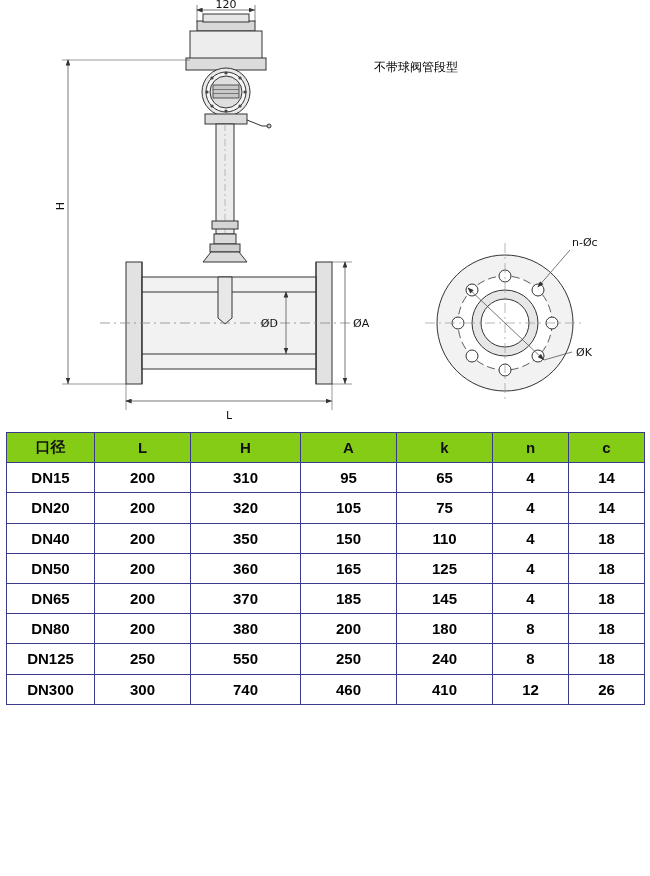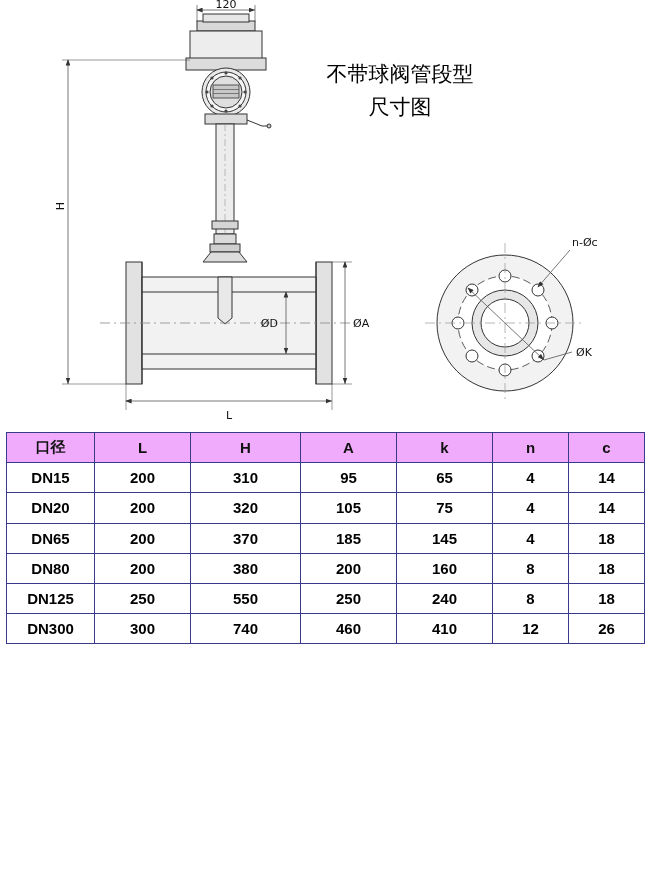--- a/index.html
+++ b/index.html
@@ -24,25 +24,25 @@
   .drawing {
     position: relative;
     width: 650px;
     height: 430px;
   }
   .drawing svg {
     display: block;
   }
   .title-block {
     position: absolute;
-    left: 300px;
+    left: 316px;
     top: 58px;
     width: 200px;
     text-align: center;
-    font-size: 21px;
+    font-size: 12px;
     line-height: 1.55;
     color: #000;
     font-family: "DejaVu Sans", sans-serif;
   }
   .title-block div { white-space: nowrap; }
 
   
   .table-wrap {
     position: absolute;
     left: 6px;
@@ -57,21 +57,21 @@
   table.dims th, table.dims td {
     border: 1px solid #3a3a8c;
     text-align: center;
     font-size: 15px;
     font-weight: bold;
     height: 29.2px;
     padding: 0;
     font-family: "Liberation Sans", sans-serif;
   }
   table.dims th {
-    background: #f0abfc;
+    background: #84cc16;
     color: #111;
     font-size: 15px;
   }
   table.dims td {
     background: #ffffff;
     color: #000;
   }
   table.dims col.c0 { width: 88px; }
   table.dims col.c1 { width: 96px; }
   table.dims col.c2 { width: 110px; }
@@ -200,21 +200,20 @@
         <text x="229" y="419" text-anchor="middle">L</text>
         <text x="278" y="327" text-anchor="end">ØD</text>
         <text x="353" y="327" text-anchor="start">ØA</text>
         <text x="572" y="246" text-anchor="start">n-Øc</text>
         <text x="576" y="356" text-anchor="start">ØK</text>
       </g>
     </svg>
 
     <div class="title-block">
       <div>不带球阀管段型</div>
-      <div>尺寸图</div>
     </div>
   </div>
 
   <div class="table-wrap">
     <table class="dims">
       <colgroup>
         <col class="c0">
           <col class="c1">
           <col class="c2">
           <col class="c3">
@@ -246,34 +245,52 @@
         <tr>
           <td>DN20</td>
           <td>200</td>
           <td>320</td>
           <td>105</td>
           <td>75</td>
           <td>4</td>
           <td>14</td>
         </tr>
         <tr>
+          <td>DN40</td>
+          <td>200</td>
+          <td>350</td>
+          <td>150</td>
+          <td>110</td>
+          <td>4</td>
+          <td>18</td>
+        </tr>
+        <tr>
+          <td>DN50</td>
+          <td>200</td>
+          <td>360</td>
+          <td>165</td>
+          <td>125</td>
+          <td>4</td>
+          <td>18</td>
+        </tr>
+        <tr>
           <td>DN65</td>
           <td>200</td>
           <td>370</td>
           <td>185</td>
           <td>145</td>
           <td>4</td>
           <td>18</td>
         </tr>
         <tr>
           <td>DN80</td>
           <td>200</td>
           <td>380</td>
           <td>200</td>
-          <td>160</td>
+          <td>180</td>
           <td>8</td>
           <td>18</td>
         </tr>
         <tr>
           <td>DN125</td>
           <td>250</td>
           <td>550</td>
           <td>250</td>
           <td>240</td>
           <td>8</td>

